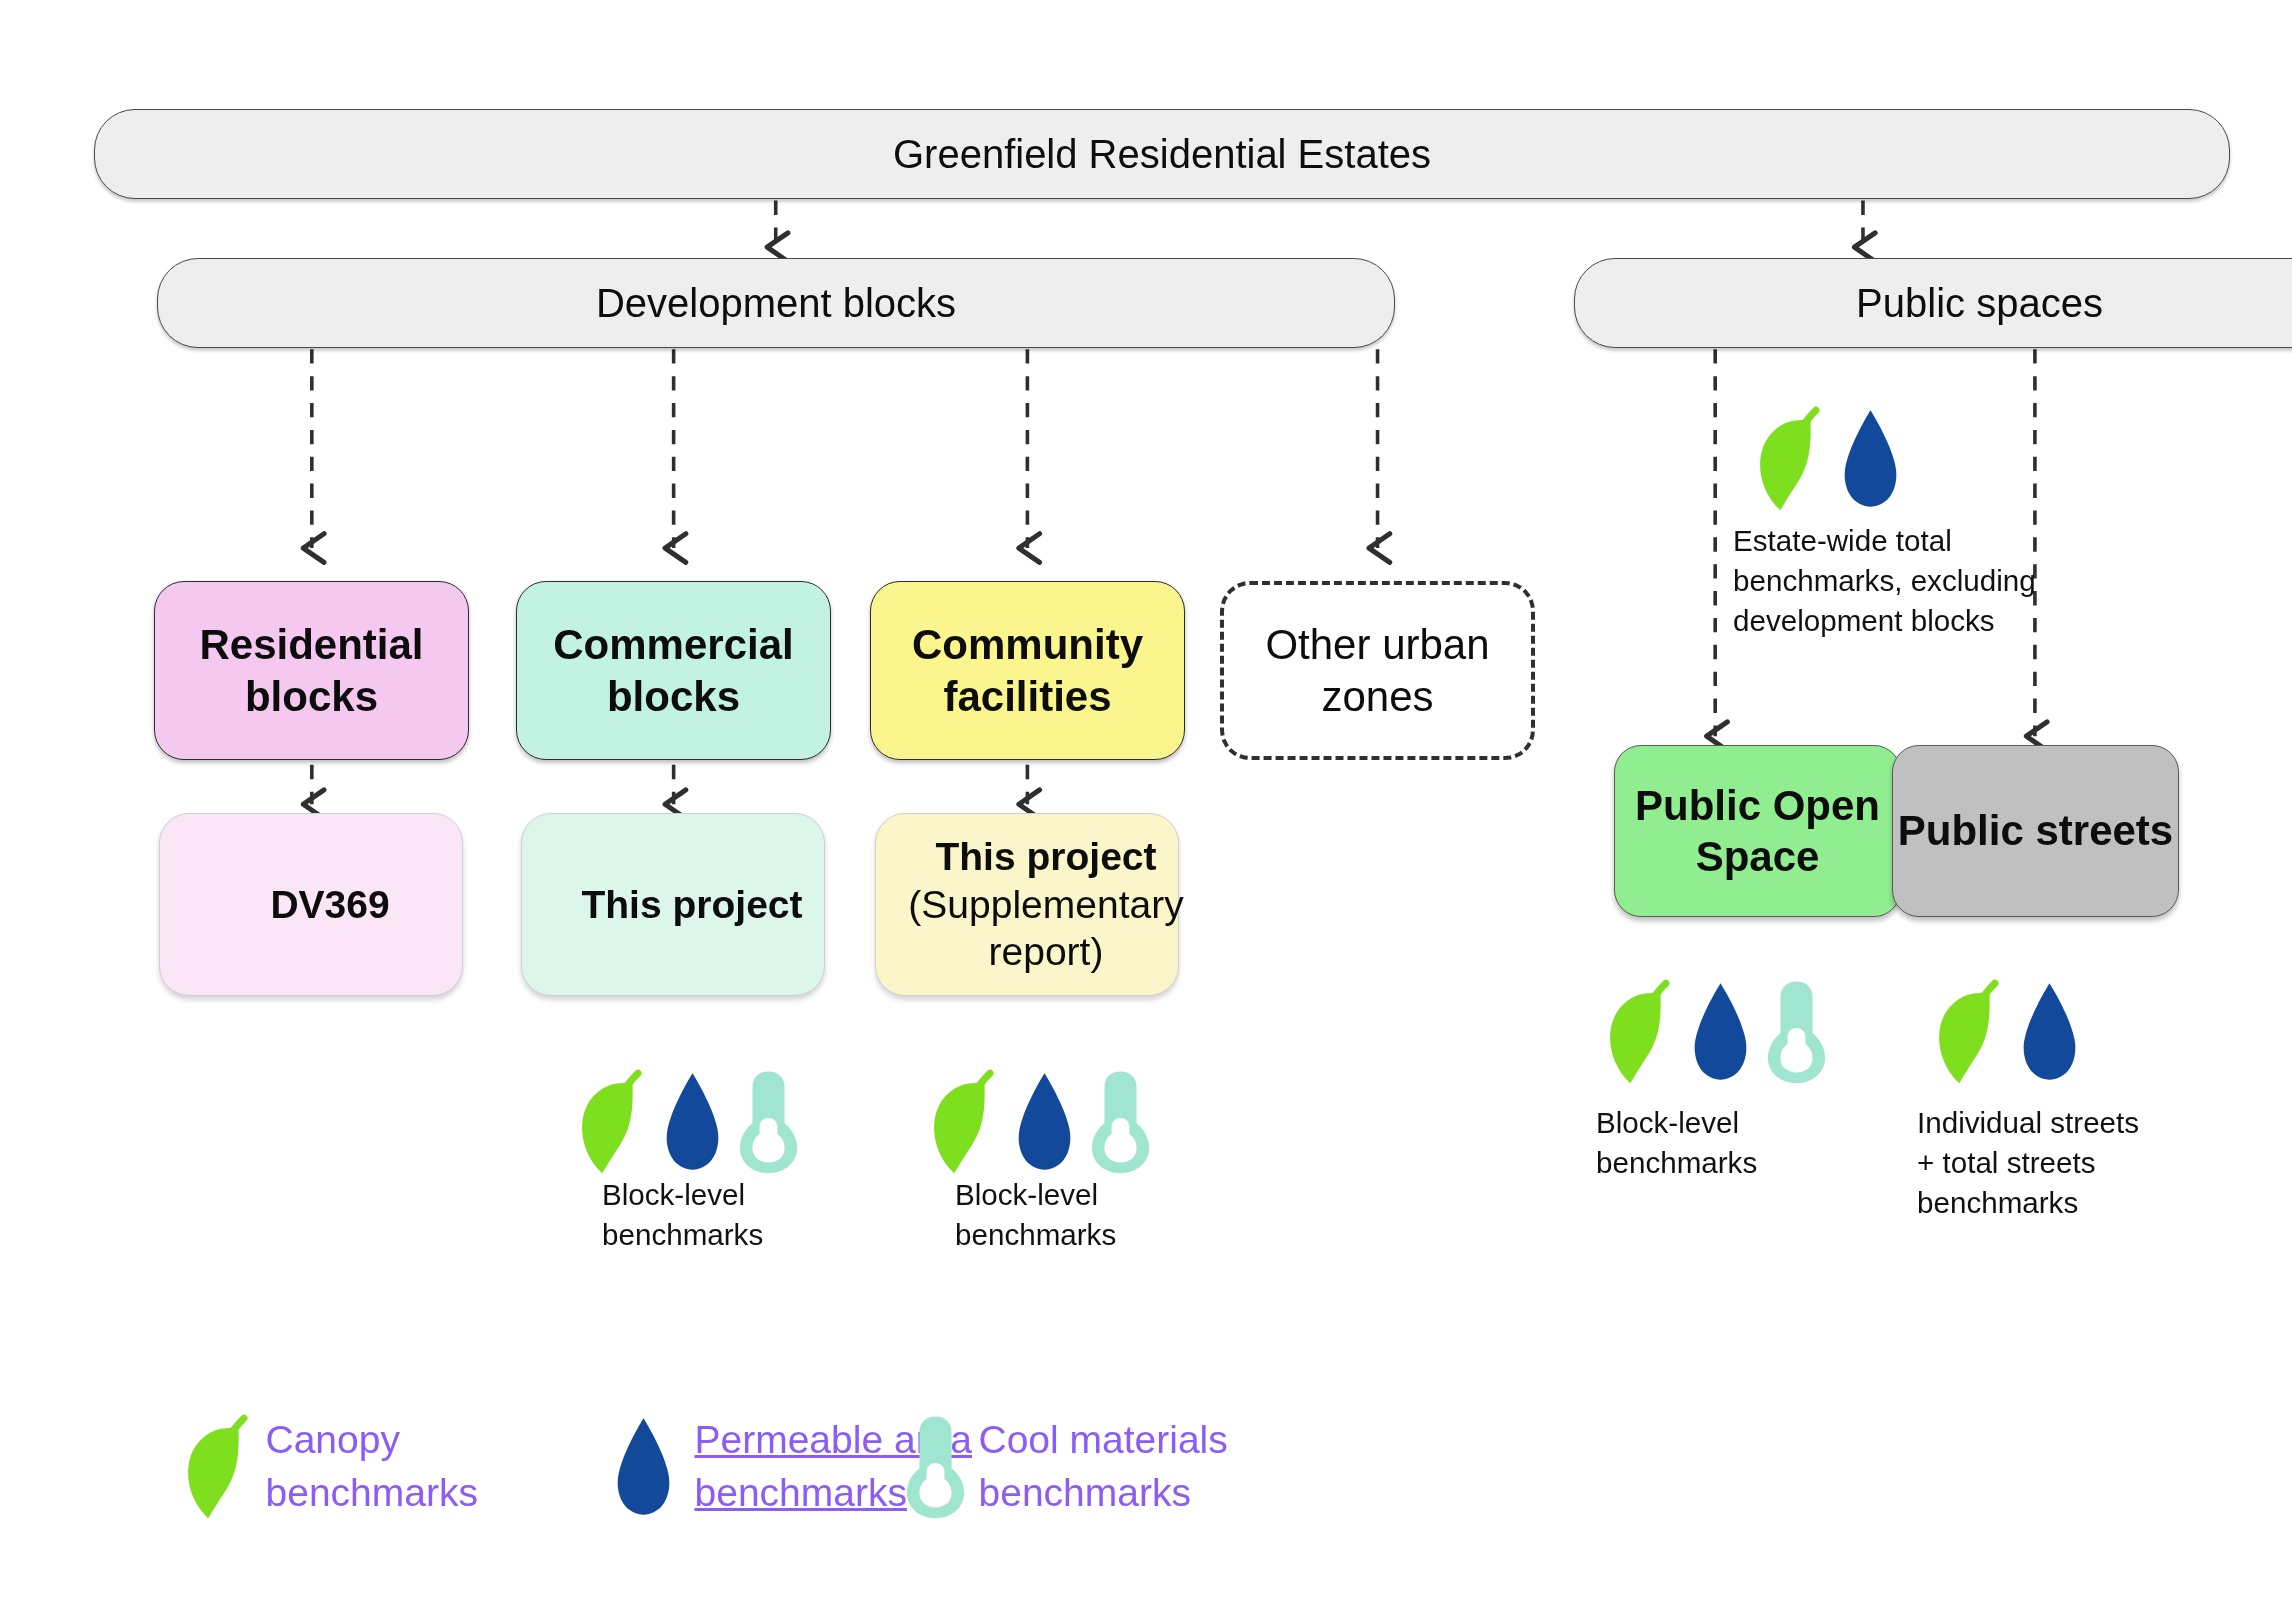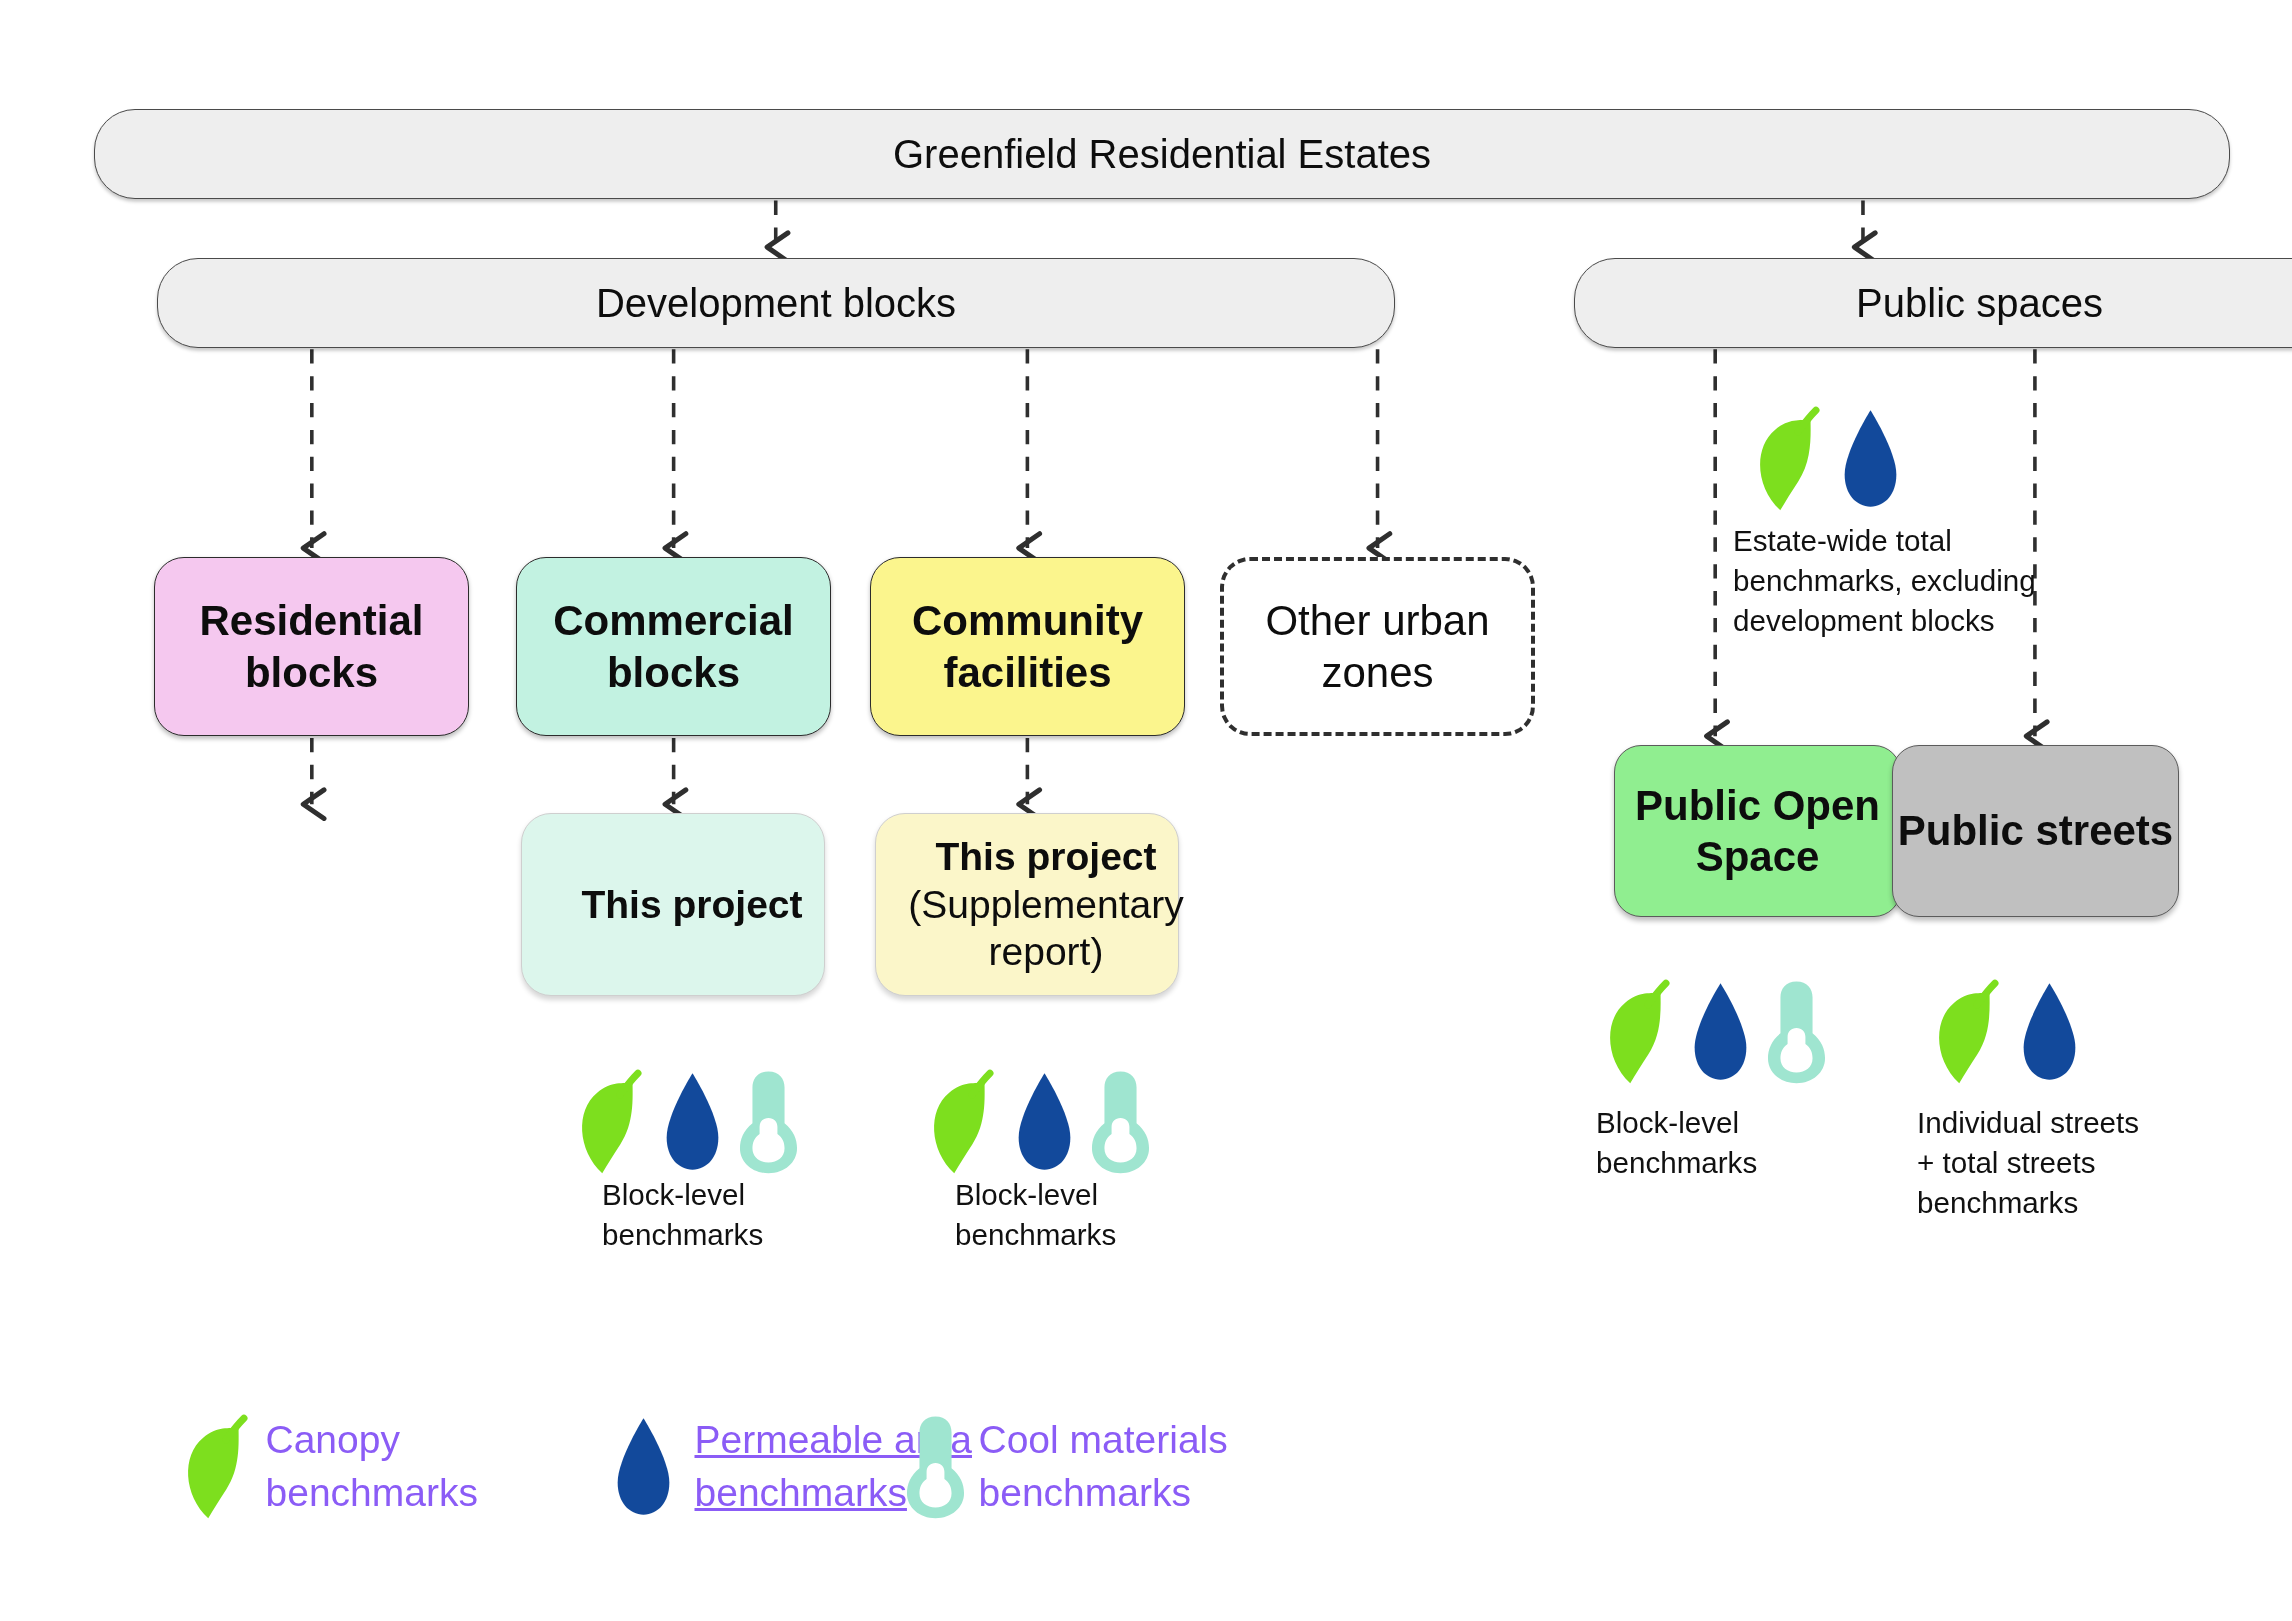--- a/index.html
+++ b/index.html
@@ -47,20 +47,21 @@
     box-shadow: 0 2.7px 3.6px rgba(0,0,0,0.22);
   }
 
   
   .cat {
     border-radius: 30px;
     border: 1.8px solid #2c2c2c;
     font-size: 42px;
     font-weight: 600;
     box-shadow: 0 2.7px 4.5px rgba(0,0,0,0.25);
+    margin-top: 24px;
   }
   .cat.pink   { background: #f5c8ef; }
   .cat.teal   { background: #c2f2e1; }
   .cat.yellow { background: #fbf58d; }
   .cat.dashed {
     background: #ffffff;
     border: 4.5px dashed #2f2f2f;
     box-shadow: none;
     font-weight: 500;
   }
@@ -180,20 +181,23 @@
   <div class="node cat yellow" style="left:870px; top:557px; width:315px; height:179px;">
     <span style="white-space: pre-line;">Community
 facilities</span>
   </div>
 
   <div class="node cat dashed" style="left:1220px; top:557px; width:315px; height:179px;">
     <span style="white-space: pre-line;">Other urban
 zones</span>
   </div>
 
+  <div class="node sub pinklt" style="left:159px; top:813px; width:304px; height:183px;">
+    <span class="line-main" style="white-space: pre-line;">DV369</span>
+  </div>
 
   <div class="node sub teallt" style="left:521px; top:813px; width:304px; height:183px;">
     <span class="line-main" style="white-space: pre-line;">This project</span>
   </div>
 
   <div class="node sub yellowlt" style="left:875px; top:813px; width:304px; height:183px;">
     <span class="line-main" style="white-space: pre-line;">This project</span>
     <span class="line-sub" style="white-space: pre-line;">(Supplementary
 report)</span>
   </div>

